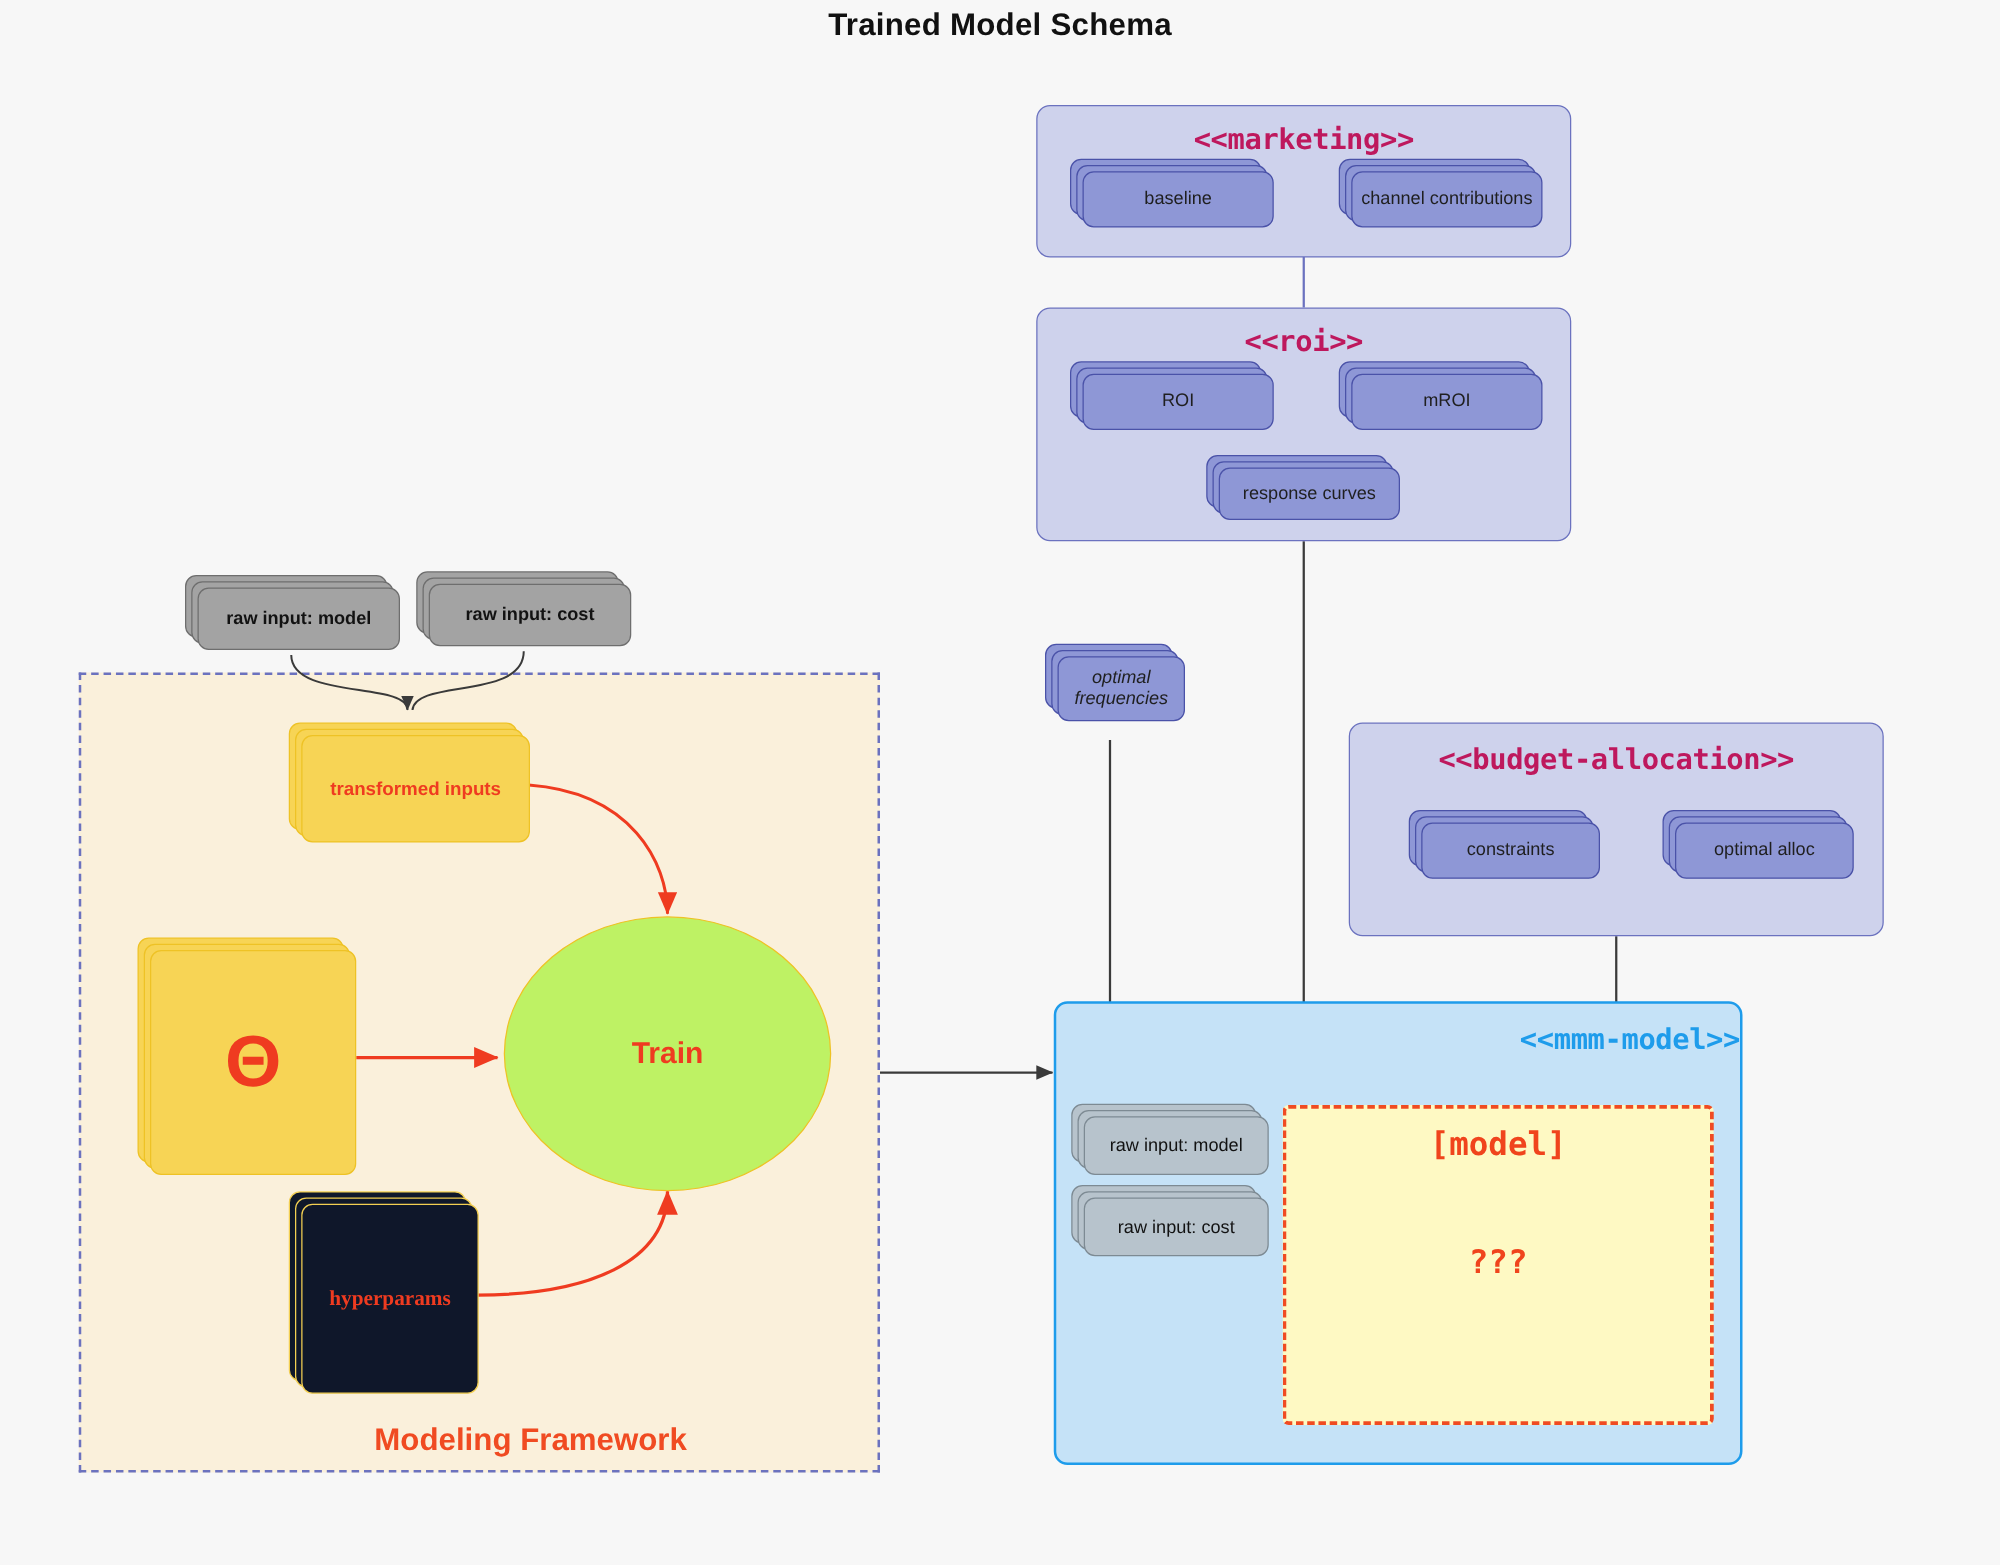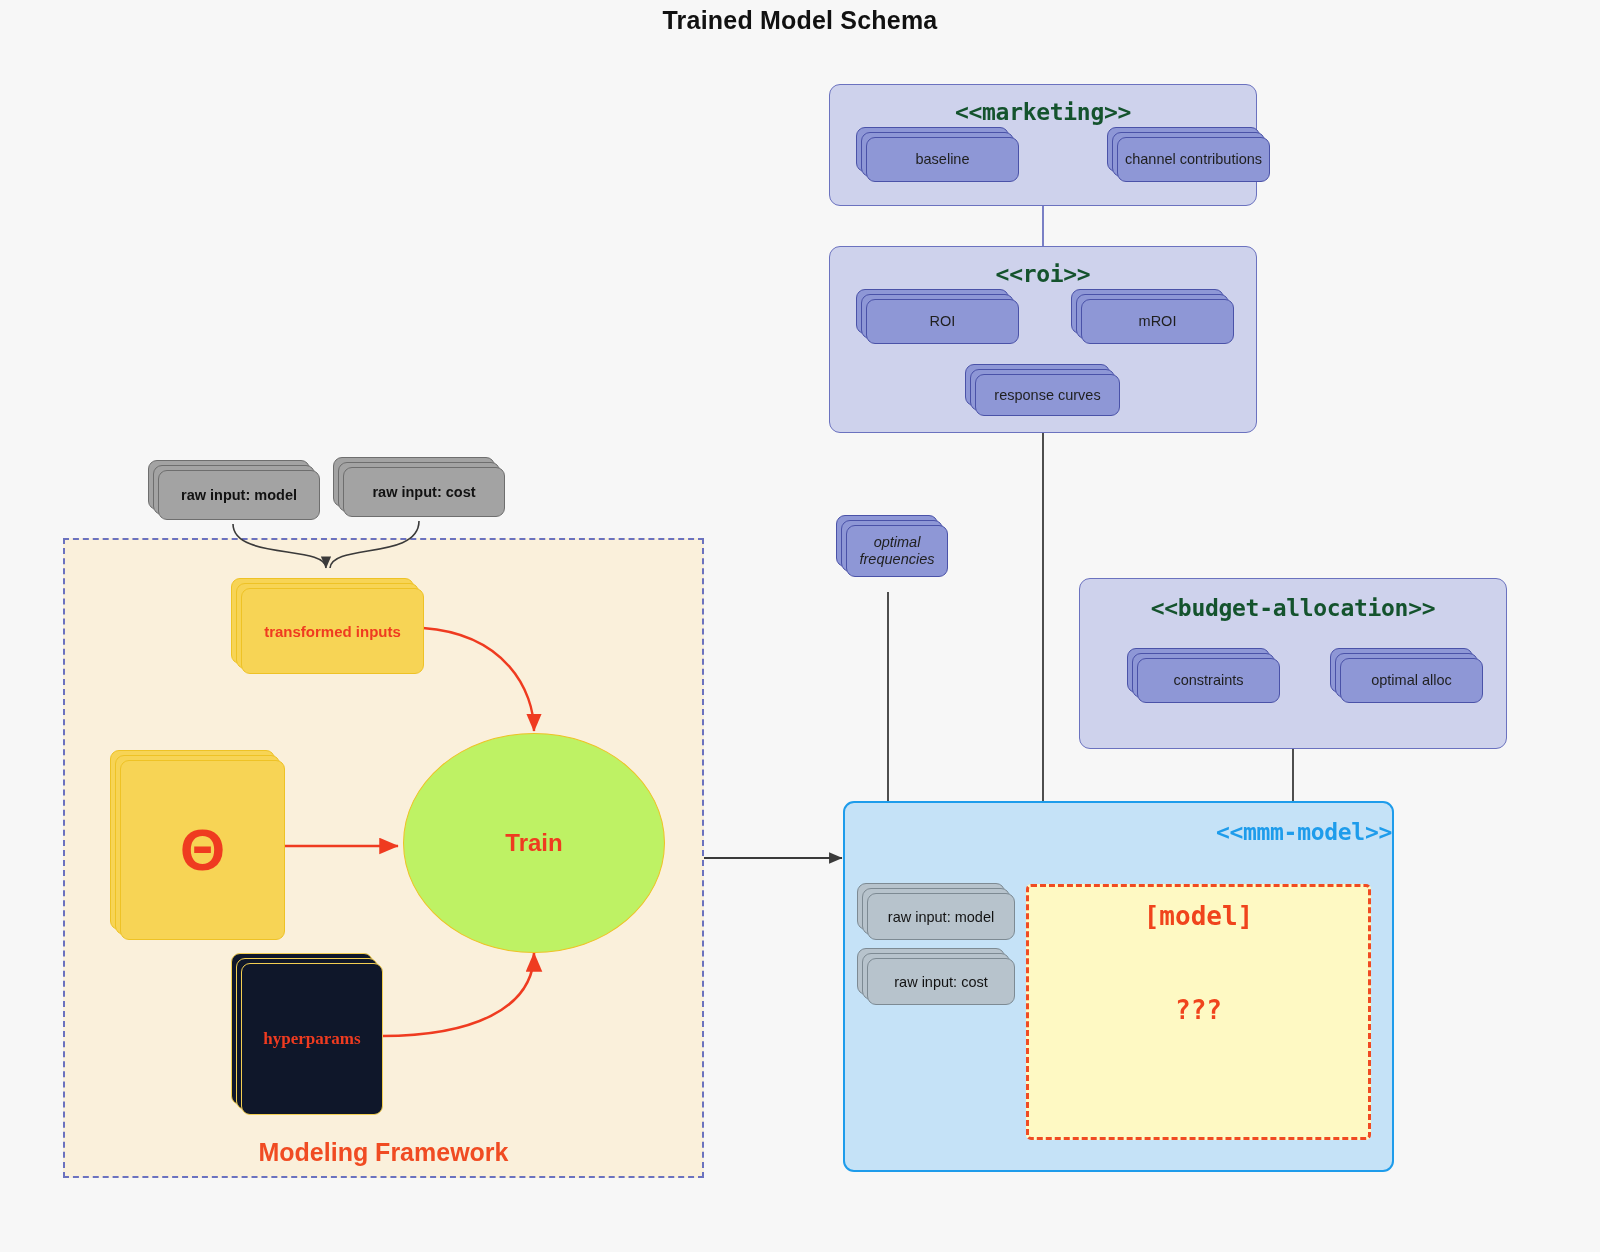--- a/index.html
+++ b/index.html
@@ -113,21 +113,21 @@
   }
   .package .pkg-title {
     position: absolute;
     left: 0; right: 0;
     text-align: center;
     font-family: "DejaVu Sans Mono", "Liberation Mono", monospace;
     font-weight: bold;
     letter-spacing: -0.3px;
   }
   .package.lilac .pkg-title {
-    color: #14532d;
+    color: #be185d;
   }
 
   .package.mmm {
     background: #c5e2f7;
     border: 2.2px solid #1e9ceb;
     z-index: 9;
   }
   .package.mmm .pkg-title { color: #1e9ceb; }
 
   
@@ -272,21 +272,21 @@
   <div class="package lilac" style="left:829px; top:84px; width:428px; height:122px;">
     <div class="pkg-title" style="top:14px; font-size:23px;">&lt;&lt;marketing&gt;&gt;</div>
   </div>
 
   <div class="stack purple" style="left:856px; top:127px; width:163px; height:55px;">
     <div class="sh2" style="width:153px; height:45px;"></div>
     <div class="sh1" style="width:153px; height:45px;"></div>
     <div class="face" style="width:153px; height:45px;">baseline</div>
   </div>
 
-  <div class="stack purple" style="left:1071px; top:127px; width:163px; height:55px;margin-left:36px;">
+  <div class="stack purple" style="left:1071px; top:127px; width:163px; height:55px;">
     <div class="sh2" style="width:153px; height:45px;"></div>
     <div class="sh1" style="width:153px; height:45px;"></div>
     <div class="face" style="width:153px; height:45px;">channel contributions</div>
   </div>
 
   <div class="package lilac" style="left:829px; top:246px; width:428px; height:187px;">
     <div class="pkg-title" style="top:14px; font-size:23px;">&lt;&lt;roi&gt;&gt;</div>
   </div>
 
   <div class="stack purple" style="left:856px; top:289px; width:163px; height:55px;">
@@ -349,21 +349,21 @@
     <div class="face" style="width:148px; height:47px;">raw input: cost</div>
   </div>
 
   <div class="model-region" style="left:1026px; top:884px; width:345px; height:256px;">
     <div class="model-label" style="top:14px; font-size:26px;">[model]</div>
     <div class="model-unknown" style="top:108px; font-size:26px;">???</div>
   </div>
 
   <div class="framework" style="left:63px; top:538px; width:641px; height:640px;">
   </div>
-  <div class="framework-label" style="left:63px; top:1138px; width:641px; z-index:13;">Modeling Framework</div>
+  <div class="framework-label" style="left:63px; top:1138px; width:641px; z-index:13;padding-left:41px;">Modeling Framework</div>
 
   <div class="stack gray" style="left:148px; top:460px; width:172px; height:60px;">
     <div class="sh2" style="width:162px; height:50px;"></div>
     <div class="sh1" style="width:162px; height:50px;"></div>
     <div class="face" style="width:162px; height:50px;">raw input: model</div>
   </div>
 
   <div class="stack gray" style="left:333px; top:457px; width:172px; height:60px;">
     <div class="sh2" style="width:162px; height:50px;"></div>
     <div class="sh1" style="width:162px; height:50px;"></div>

